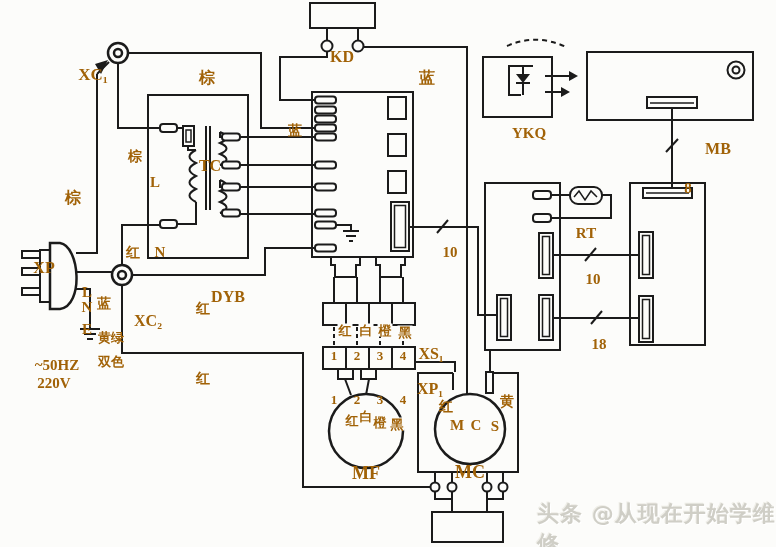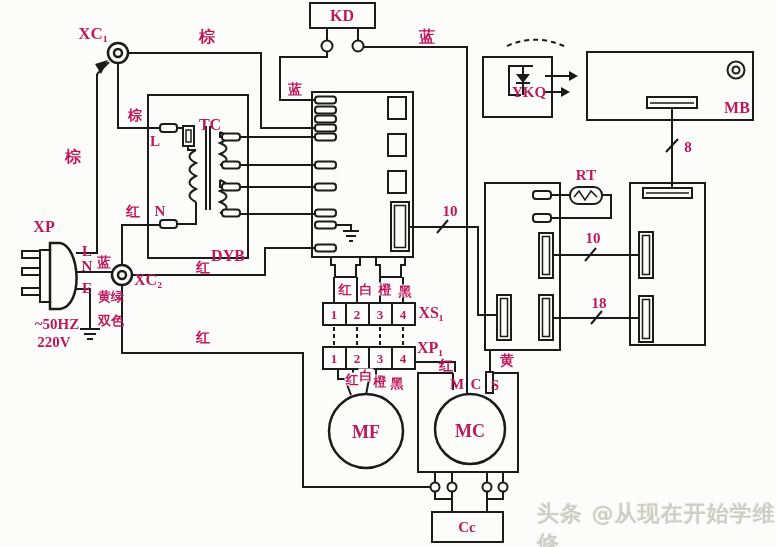--- a/index.html
+++ b/index.html
@@ -1,20 +1,20 @@
 <!DOCTYPE html>
 <html><head>
 <meta charset="utf-8">
 <style>
   html,body{margin:0;padding:0;background:#ffffff;}
   #stage{position:relative;width:776px;height:547px;background:#fcfcfa;overflow:hidden;
          font-family:"DejaVu Sans",sans-serif;}
   #schematic{position:absolute;left:0;top:0;z-index:1;}
-  .lbl{position:absolute;z-index:2;transform:translate(-50%,-50%);color:#be185d;
-       white-space:nowrap;line-height:1;}
+  .lbl{position:absolute;z-index:2;transform:translate(-50%,-50%);color:#a16207;
+       white-space:nowrap;line-height:1;margin-top:41px;}
   .cjk{font-family:"DejaVu Sans",sans-serif;font-weight:600;font-size:14px;}
   .lat{font-family:"Liberation Serif","DejaVu Serif",serif;font-weight:700;font-size:15px;}
   .s13{font-size:13px;} .s16{font-size:16px;} .s17{font-size:17px;text-align:center;} .s18{font-size:18px;text-align:center;}
   .onwire{background:#fcfcfa;padding:0 1px;}
   #watermark{position:absolute;z-index:3;left:537px;top:499px;transform:none;
        font-family:"DejaVu Sans",sans-serif;font-weight:700;font-size:22px;letter-spacing:1px;
        color:#cfcec6;text-shadow:1px 1px 0 #ffffff,-1px -1px 0 #efeee8;}
 </style>
 </head>
 <body>
@@ -266,21 +266,21 @@
 <div class="lbl lat s18" style="left:366px;top:432px">MF</div>
 <div class="lbl cjk" style="left:446px;top:365px">红</div>
 <div class="lbl cjk" style="left:507px;top:360px">黄</div>
 <div class="lbl lat" style="left:457px;top:384px">M</div>
 <div class="lbl lat" style="left:476px;top:384px">C</div>
 <div class="lbl lat" style="left:495px;top:385px">S</div>
 <div class="lbl lat s18" style="left:470px;top:431px">MC</div>
 <div class="lbl lat" style="left:467px;top:527px">Cc</div>
 
 <div class="lbl lat" style="left:529px;top:92px">YKQ</div>
-<div class="lbl lat s16" style="left:737px;top:108px">MB</div>
+<div class="lbl lat s16" style="left:718px;top:108px">MB</div>
 <div class="lbl lat" style="left:688px;top:147px">8</div>
-<div class="lbl lat" style="left:586px;top:175px">RT</div>
+<div class="lbl lat" style="left:586px;top:192px">RT</div>
 <div class="lbl lat" style="left:593px;top:238px">10</div>
 <div class="lbl lat" style="left:599px;top:303px">18</div>
 
 <div id="watermark">头条 @从现在开始学维修</div>
 
 </div>
 
 </body></html>

